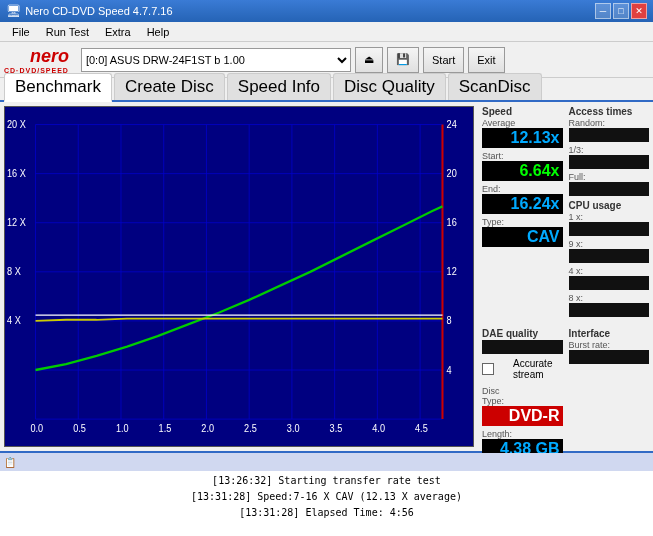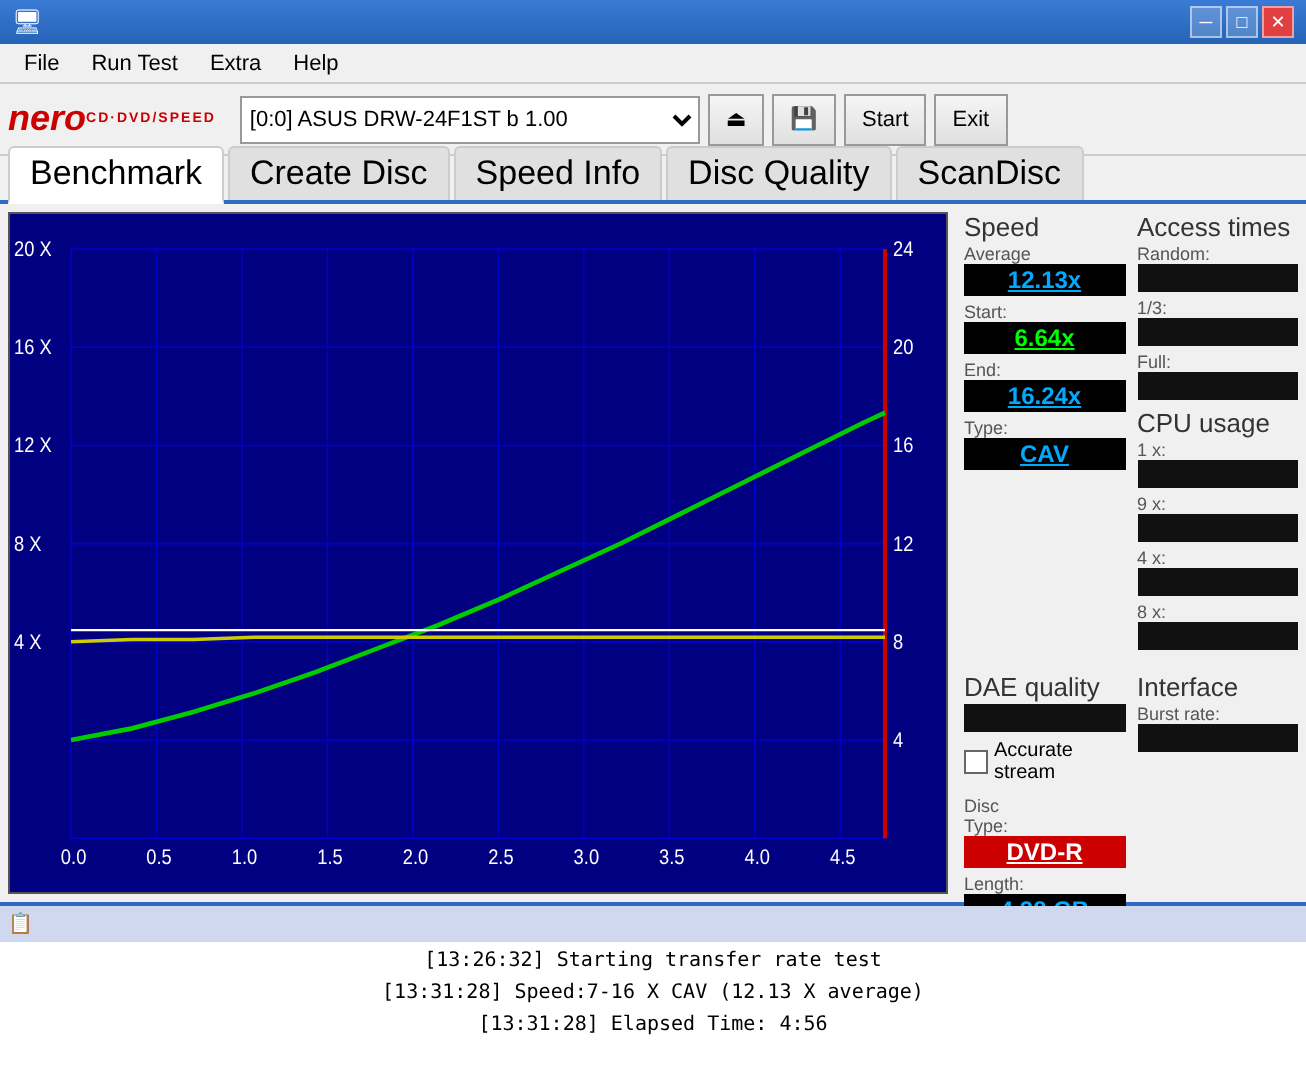--- a/index.html
+++ b/index.html
@@ -14,82 +14,83 @@
 
     
     #menubar { background: #f0f0f0; height: 20px; display: flex; align-items: center; padding: 0 4px; border-bottom: 1px solid #ccc; }
     .menu-item { padding: 1px 8px; font-size: 11px; cursor: pointer; color: #000; }
 
     
     #toolbar { background: #f0f0f0; height: 36px; display: flex; align-items: center; padding: 2px 4px; gap: 4px; border-bottom: 1px solid #ccc; }
     #logo { display: flex; align-items: center; margin-right: 8px; }
     .nero-logo { font-size: 18px; font-weight: bold; color: #cc0000; font-style: italic; }
     .nero-sub { font-size: 7px; color: #cc0000; font-weight: bold; letter-spacing: 1px; }
-    #drive-select { height: 24px; width: 230px; font-size: 11px; border: 1px solid #999; background: white; }
+    #drive-select { height: 24px; width: 270px; font-size: 11px; border: 1px solid #999; background: white; }
     .toolbar-btn { height: 26px; padding: 0 8px; border: 1px solid #999; background: linear-gradient(to bottom, #f5f5f5, #e0e0e0); cursor: pointer; font-size: 11px; display: flex; align-items: center; gap: 2px; }
 
     
     #tabs { background: #f0f0f0; height: 24px; display: flex; align-items: flex-end; padding: 0 4px; border-bottom: 2px solid #316ac5; }
     .tab { padding: 3px 10px; font-size: 17px; border: 1px solid #ccc; border-bottom: none; cursor: pointer; background: #e0e0e0; margin-right: 2px; border-radius: 3px 3px 0 0; }
     .tab.active { background: white; border-bottom: 2px solid white; margin-bottom: -2px; z-index: 1; }
 
     
     #main { display: flex; height: calc(536px - 22px - 20px - 36px - 24px - 85px); background: #f0f0f0; }
 
     
     #chart-area { flex: 1; background: #000080; border: 1px solid #555; margin: 4px; position: relative; overflow: hidden; }
 
     
     #chart-svg { position: absolute; top: 0; left: 0; width: 100%; height: 100%; }
 
     
     #right-panel { width: 175px; padding: 4px; display: flex; flex-direction: column; gap: 2px; font-size: 10px; }
     .panel-section { display: flex; gap: 6px; }
     .panel-col { flex: 1; }
-    .panel-label { color: #333; font-size: 13px; font-weight: normal; margin-bottom: 1px; }
-    .panel-value-box { background: black; color: #00ff00; font-size: 12px; font-weight: bold; text-align: center; padding: 1px 3px; margin-bottom: 3px; width: 100%; text-decoration: underline; }
+    .panel-label { color: #333; font-size: 10px; font-weight: bold; margin-bottom: 1px; }
+    .panel-value-box { background: black; color: #00ff00; font-size: 16px; font-weight: bold; text-align: right; padding: 1px 3px; margin-bottom: 3px; width: 100%; }
     .panel-value-box.blue { color: #00aaff; }
     .panel-value-box.red { background: #cc0000; color: white; }
     .panel-value-box.dark { background: #111; color: #00ff00; }
     .sub-label { font-size: 9px; color: #555; }
-    .checkbox-row { display: flex; align-items: center; gap: 3px; font-size: 10px; margin-top: 2px; }
+    .checkbox-row { display: flex; align-items: center; gap: 19px; font-size: 10px; margin-top: 2px; }
     .small-checkbox { width: 12px; height: 12px; border: 1px solid #666; background: white; }
 
     
     #log-area { height: 85px; background: white; border-top: 2px solid #316ac5; margin: 0; display: flex; flex-direction: column; }
     #log-header { background: #d0d8f0; height: 18px; display: flex; align-items: center; padding: 0 4px; font-size: 10px; }
     #log-content { flex: 1; overflow-y: auto; padding: 2px 4px; font-size: 10px; font-family: monospace; }
     .log-entry { line-height: 16px; text-align: center; }
 
     .divider-h { height: 1px; background: #ccc; margin: 2px 0; }
   </style>
 </head>
 <body>
 
 <div id="titlebar">
   <div id="titlebar-left">
     <span style="font-size:12px;">🖥</span>
+    <span>Nero CD-DVD Speed 4.7.7.16</span>
   </div>
   <div id="titlebar-icons">
     <div class="title-btn">─</div>
     <div class="title-btn">□</div>
     <div class="title-btn close">✕</div>
   </div>
 </div>
 
 <div id="menubar">
   <span class="menu-item">File</span>
   <span class="menu-item">Run Test</span>
   <span class="menu-item">Extra</span>
   <span class="menu-item">Help</span>
 </div>
 
 <div id="toolbar">
   <div id="logo">
-    <div style="display:flex;flex-direction:row;align-items:center;">
+    <div style="display:flex;flex-direction:column;align-items:flex-end;">
       <span class="nero-logo">nero</span>
       <span class="nero-sub">CD·DVD/SPEED</span>
     </div>
   </div>
   <select id="drive-select">
     <option>[0:0]  ASUS DRW-24F1ST  b 1.00</option>
   </select>
   <div class="toolbar-btn">
     <span>⏏</span>
   </div>

